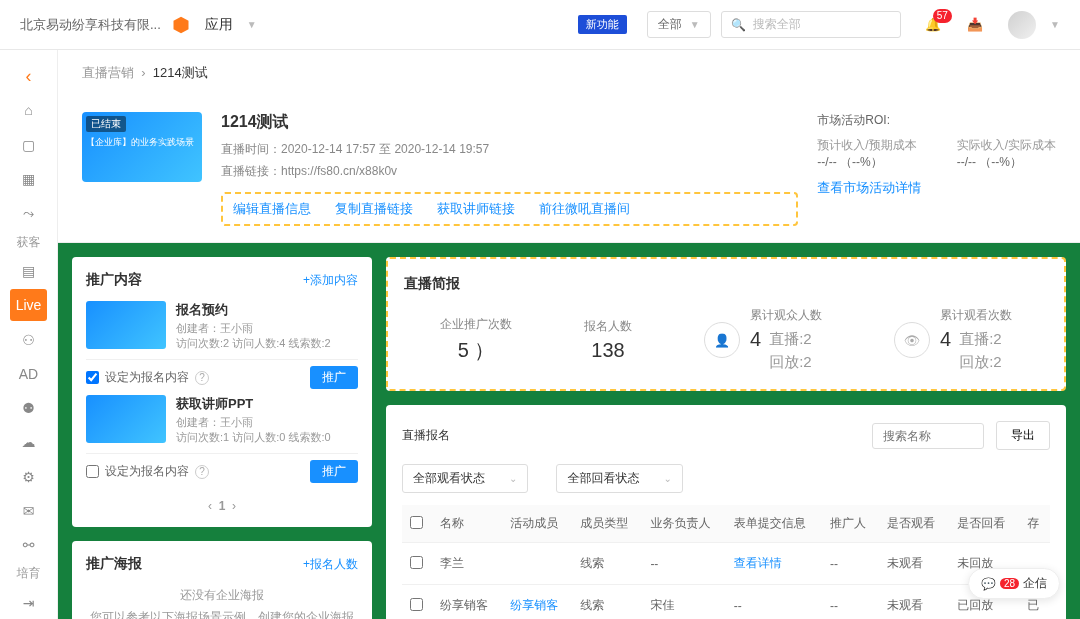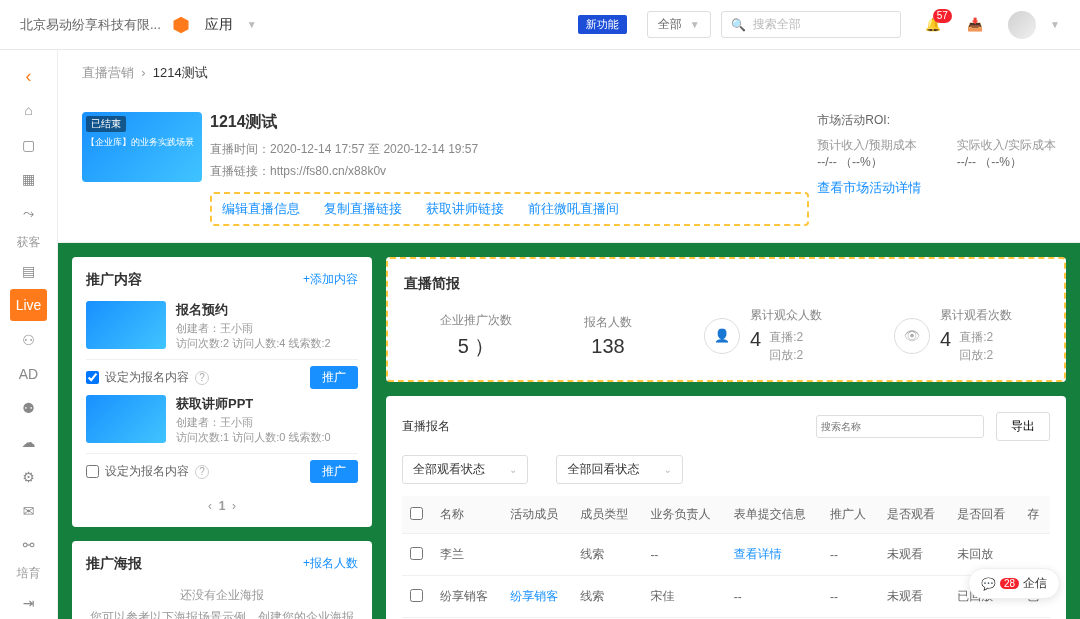--- a/index.html
+++ b/index.html
@@ -18,35 +18,35 @@
 .avatar{width:28px;height:28px;border-radius:50%;background:linear-gradient(135deg,#d0d0d0,#f0f0f0);margin-left:15px}
 .body{display:flex;flex:1;overflow:hidden}
 .sidebar{width:58px;border-right:1px solid #eee;display:flex;flex-direction:column;align-items:center;padding-top:10px;gap:2px}
 .sideitem{width:100%;height:36px;display:flex;align-items:center;justify-content:center;color:#888;font-size:14px;cursor:pointer}
 .sideitem.label{font-size:12px;color:#999;height:24px}
 .sideitem.active{background:#ff7a1a;color:#fff;border-radius:3px;margin:0 10px;width:calc(100% - 20px)}
 .back{color:#ff7a1a;font-size:18px}
 .main{flex:1;overflow:auto;background:#15803d;display:flex;flex-direction:column}
 .crumb{padding:14px 24px;font-size:13px;color:#999;background:#fff}
 .crumb .cur{color:#333}
-.detail{background:#fff;padding:16px 24px;display:flex;gap:8px;border-bottom:1px solid #eee}
+.detail{background:#fff;padding:16px 24px;display:flex;gap:19px;border-bottom:1px solid #eee}
 .thumb{width:120px;height:70px;background:linear-gradient(135deg,#1890ff,#40c4ff);border-radius:4px;position:relative;color:#fff;font-size:9px;padding:4px}
 .endtag{background:rgba(0,0,0,.45);color:#fff;font-size:10px;padding:1px 5px;border-radius:2px;display:inline-block}
 .info{flex:1}
 .title{font-size:16px;font-weight:600;margin-bottom:6px}
 .meta{font-size:12px;color:#888;line-height:1.8}
 .actions{display:flex;gap:24px;margin-top:10px;border:2px dashed #ffc53d;padding:6px 10px;border-radius:4px}
 .alink{color:#1890ff;font-size:13px;cursor:pointer}
 .roi{min-width:200px;font-size:12px;color:#666}
 .roi-row{display:flex;gap:40px;margin-top:8px}
 .roi-link{color:#1890ff;margin-top:8px;display:block}
 .content{display:flex;gap:14px;padding:14px;flex:1}
 .left{width:300px;display:flex;flex-direction:column;gap:14px}
 .card{background:#fff;border-radius:4px;padding:14px}
-.card-h{display:flex;justify-content:space-between;align-items:flex-start;margin-bottom:12px}
+.card-h{display:flex;justify-content:space-between;align-items:center;margin-bottom:12px}
 .card-t{font-size:14px;font-weight:600}
 .addlink{color:#1890ff;font-size:12px;cursor:pointer}
 .promo{display:flex;gap:10px;margin-bottom:8px}
 .pthumb{width:80px;height:48px;background:linear-gradient(135deg,#1890ff,#40c4ff);border-radius:3px}
 .pinfo{flex:1;font-size:12px}
 .pname{font-weight:700;font-size:13px;margin-bottom:2px}
 .pmeta{color:#999;font-size:11px}
 .prow{display:flex;align-items:center;justify-content:space-between;padding:6px 0;border-top:1px solid #f0f0f0}
 .cb{display:flex;align-items:center;gap:6px;font-size:12px;color:#666}
 .qm{display:inline-block;width:14px;height:14px;border:1px solid #ccc;border-radius:50%;font-size:10px;text-align:center;line-height:12px;color:#aaa}
@@ -55,25 +55,25 @@
 .postertext{text-align:center;color:#999;font-size:12px;line-height:1.8;margin:10px 0}
 .right{flex:1;display:flex;flex-direction:column;gap:14px}
 .brief{border:2px dashed #ffc53d;background:#fff;border-radius:4px;padding:16px}
 .brief-t{font-size:14px;font-weight:600;margin-bottom:14px}
 .stats{display:flex;justify-content:space-around;align-items:center}
 .stat{text-align:center}
 .stat-l{font-size:12px;color:#888;margin-bottom:4px}
 .stat-v{font-size:20px;color:#333}
 .stat2{display:flex;align-items:center;gap:10px}
 .icn{width:36px;height:36px;border:1px solid #ddd;border-radius:50%;display:flex;align-items:center;justify-content:center;color:#aaa}
-.sub{font-size:12px;color:#999;text-align:left;line-height:1.5}
+.sub{font-size:15px;color:#999;text-align:left;line-height:1.5}
 .regcard{background:#fff;border-radius:4px;padding:16px;flex:1}
 .reg-h{display:flex;align-items:center;gap:12px;margin-bottom:14px}
 .reg-t{font-size:12px;font-weight:400;flex:1}
-.inp{border:1px solid #ddd;border-radius:3px;padding:5px 4px;font-size:10px;color:#bbb;width:168px}
+.inp{border:1px solid #ddd;border-radius:3px;padding:5px 10px;font-size:12px;color:#bbb;width:112px}
 .btn-o{border:1px solid #ddd;background:#fff;padding:5px 14px;border-radius:3px;font-size:12px;cursor:pointer}
 .filters{display:flex;gap:28px;margin-bottom:12px}
 .sel{border:1px solid #ddd;border-radius:3px;padding:5px 10px;font-size:12px;display:flex;align-items:center;gap:20px;cursor:pointer}
 table{width:100%;border-collapse:collapse;font-size:12px}
 th{background:#fafafa;padding:10px 8px;text-align:left;color:#666;font-weight:normal;border-bottom:1px solid #f0f0f0}
 td{padding:12px 8px;border-bottom:1px solid #f0f0f0;color:#666}
 .lnk{color:#1890ff;cursor:pointer}
 input[type=checkbox]{cursor:pointer}
 .float{position:fixed;right:20px;bottom:20px;display:flex;align-items:center;gap:4px;background:#fff;border:1px solid #eee;border-radius:20px;padding:6px 12px;font-size:12px;box-shadow:0 2px 8px rgba(0,0,0,.1)}
 .fbadge{background:#f5222d;color:#fff;border-radius:8px;font-size:10px;padding:0 4px}

